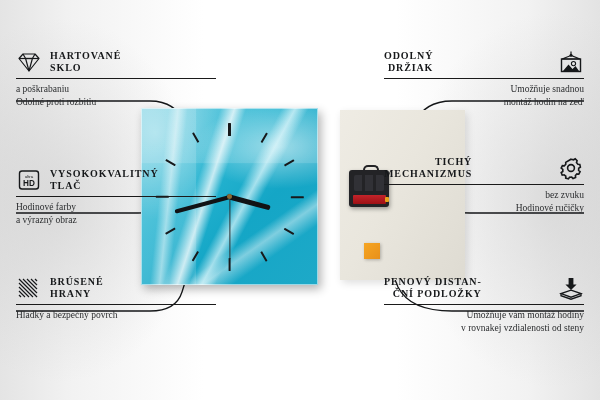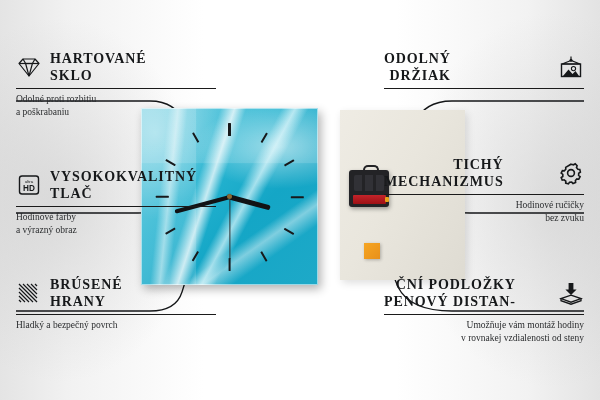--- a/index.html
+++ b/index.html
@@ -17,21 +17,21 @@
   }
   
   #wires{position:absolute;left:0;top:0;width:600px;height:400px;}
 
   
   .feat{position:absolute;width:200px;}
   .feat .head{display:flex;align-items:center;gap:8px;}
   .feat.right .head{justify-content:space-between;}
   .feat .ttl{
     font-family:"Liberation Serif", serif;
-    font-size:14px;font-weight:700;letter-spacing:.9px;
+    font-size:10px;font-weight:700;letter-spacing:.9px;
     color:#16181a;line-height:1.22;text-transform:uppercase;
   }
   .feat.left .ttl{text-align:left;}
   .feat.right .ttl{text-align:right;}
   .feat .rule{height:1px;background:#1a1a1a;margin:4px 0 4px 0;width:100%;}
   .feat .sub{
     font-family:"Liberation Serif", serif;
     font-size:9.5px;color:#2a2c2e;line-height:1.38;
   }
   .feat.left .sub{text-align:left;}
@@ -193,22 +193,22 @@
           <path d="M9.6 8.5 L16.4 8.5"></path>
         </g>
       </svg>
       <div class="ttl">
         <div>HARTOVANÉ</div>
         <div>SKLO</div>
       </div>
     </div>
     <div class="rule"></div>
     <div class="sub">
+      <div>a poškrabaniu</div>
       <div>Odolné proti rozbitiu</div>
-      <div>a poškrabaniu</div>
     </div>
   </div>
 
   <div class="feat left" id="f-print">
     <div class="head">
       <svg class="ico" viewBox="0 0 26 24">
         <rect x="3.5" y="3" width="19" height="18" rx="2.5" fill="none" stroke="#16181a" stroke-width="1.4"></rect>
         <text x="13" y="10.3" text-anchor="middle" font-family="Liberation Sans, sans-serif" font-size="4.4" fill="#16181a">ultra</text>
         <text x="13" y="18" text-anchor="middle" font-family="Liberation Sans, sans-serif" font-size="8.2" font-weight="bold" fill="#16181a">HD</text>
       </svg>
@@ -259,47 +259,51 @@
       <svg class="ico" viewBox="0 0 26 24">
         <path d="M13 1.5 L13 5" stroke="#16181a" stroke-width="1.2"></path>
         <circle cx="13" cy="5.2" r="1.5" fill="#16181a"></circle>
         <path d="M13 5.4 L4 9 L22 9 Z" fill="none" stroke="#16181a" stroke-width="1.1"></path>
         <rect x="3.5" y="9" width="19" height="12.5" fill="none" stroke="#16181a" stroke-width="1.4"></rect>
         <circle cx="15.5" cy="13.6" r="2.1" fill="none" stroke="#16181a" stroke-width="1.1"></circle>
         <path d="M5 21 L10.5 14.5 L14.5 19 L17.5 16 L21 21 Z" fill="#16181a"></path>
       </svg>
     </div>
     <div class="rule"></div>
+    <div class="sub">
+      <div>Umožňuje snadnou</div>
+      <div>montáž hodin na zeď</div>
+    </div>
   </div>
 
   <div class="feat right" id="f-mech">
     <div class="head">
       <div class="ttl">
         <div>TICHÝ</div>
         <div>MECHANIZMUS</div>
       </div>
       <svg class="ico" viewBox="0 0 26 24">
         <g fill="none" stroke="#16181a" stroke-width="1.6">
           <path d="M13 3.2 l2.6 .6 1.6-1.0 1.9 2.0 -.6 1.8 1.4 1.7 1.9 .2 .6 2.7 -1.7 1.0 -.1 2.2 1.5 1.3 -1.3 2.5 -1.9-.3 -1.5 1.6 .2 1.9 -2.6 1.1 -1.3-1.4 -2.2 .2 -1.1 1.6 -2.7-.8 .1-1.9 -1.7-1.4 -1.9 .4 -1.0-2.6 1.6-1.1 .0-2.2 -1.6-1.2 1.2-2.5 1.9 .3 1.5-1.6 -.1-1.9 z"></path>
           <circle cx="13" cy="12" r="3.4"></circle>
         </g>
       </svg>
     </div>
     <div class="rule"></div>
     <div class="sub">
+      <div>bez zvuku</div>
       <div>Hodinové ručičky</div>
-      <div>bez zvuku</div>
     </div>
   </div>
 
   <div class="feat right" id="f-foam">
     <div class="head">
       <div class="ttl">
+        <div>PENOVÝ DISTAN-</div>
         <div>ČNÍ PODLOŽKY</div>
-        <div>PENOVÝ DISTAN-</div>
       </div>
       <svg class="ico" viewBox="0 0 26 24">
         <path d="M10.6 2 h4.8 v6.4 h3.2 L13 14 L7.4 8.4 h3.2 Z" fill="#16181a"></path>
         <path d="M13 14.2 L23 17.6 L13 21.2 L3 17.6 Z" fill="none" stroke="#16181a" stroke-width="1.3"></path>
         <path d="M3 17.6 v2.1 L13 23.2 L23 19.7 v-2.1" fill="none" stroke="#16181a" stroke-width="1.3"></path>
       </svg>
     </div>
     <div class="rule"></div>
     <div class="sub">
       <div>Umožňuje vám montáž hodiny</div>

